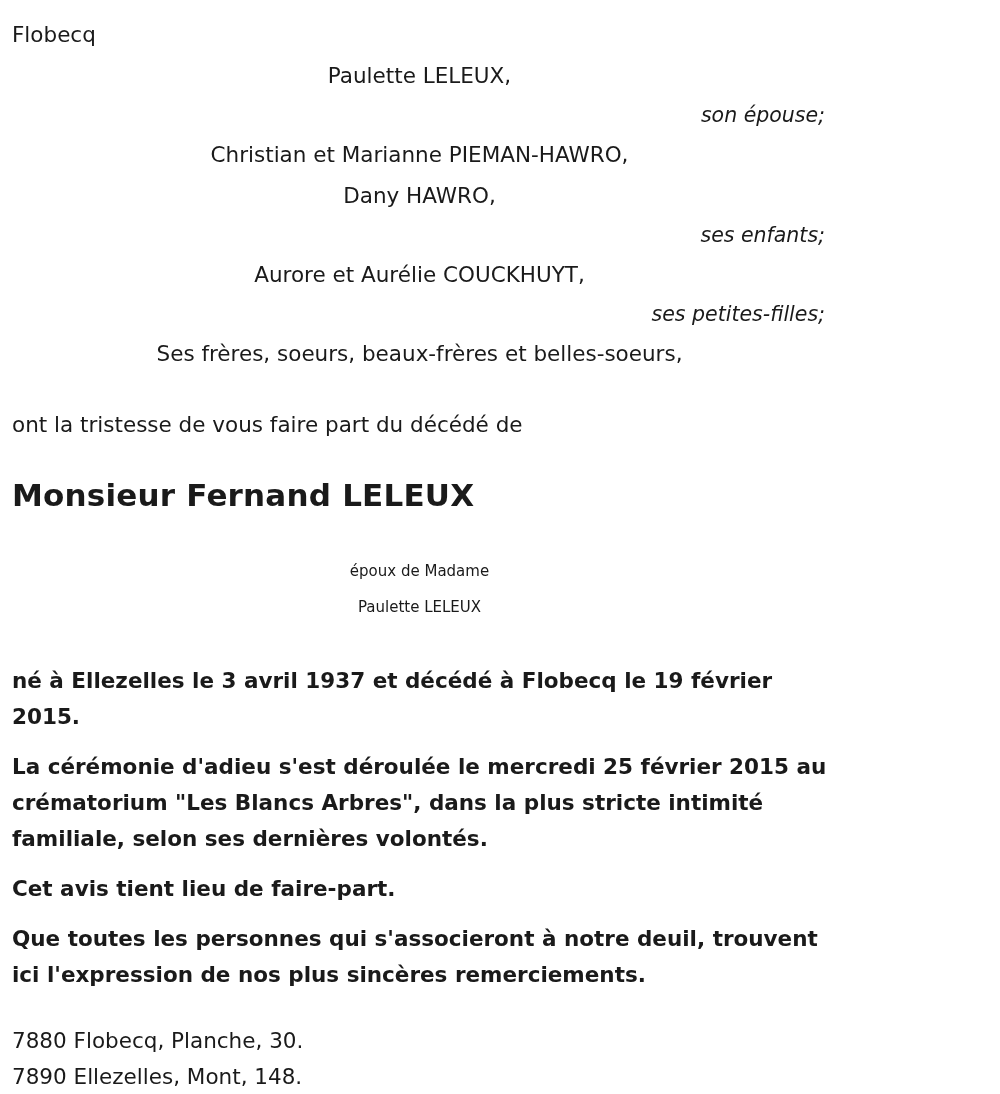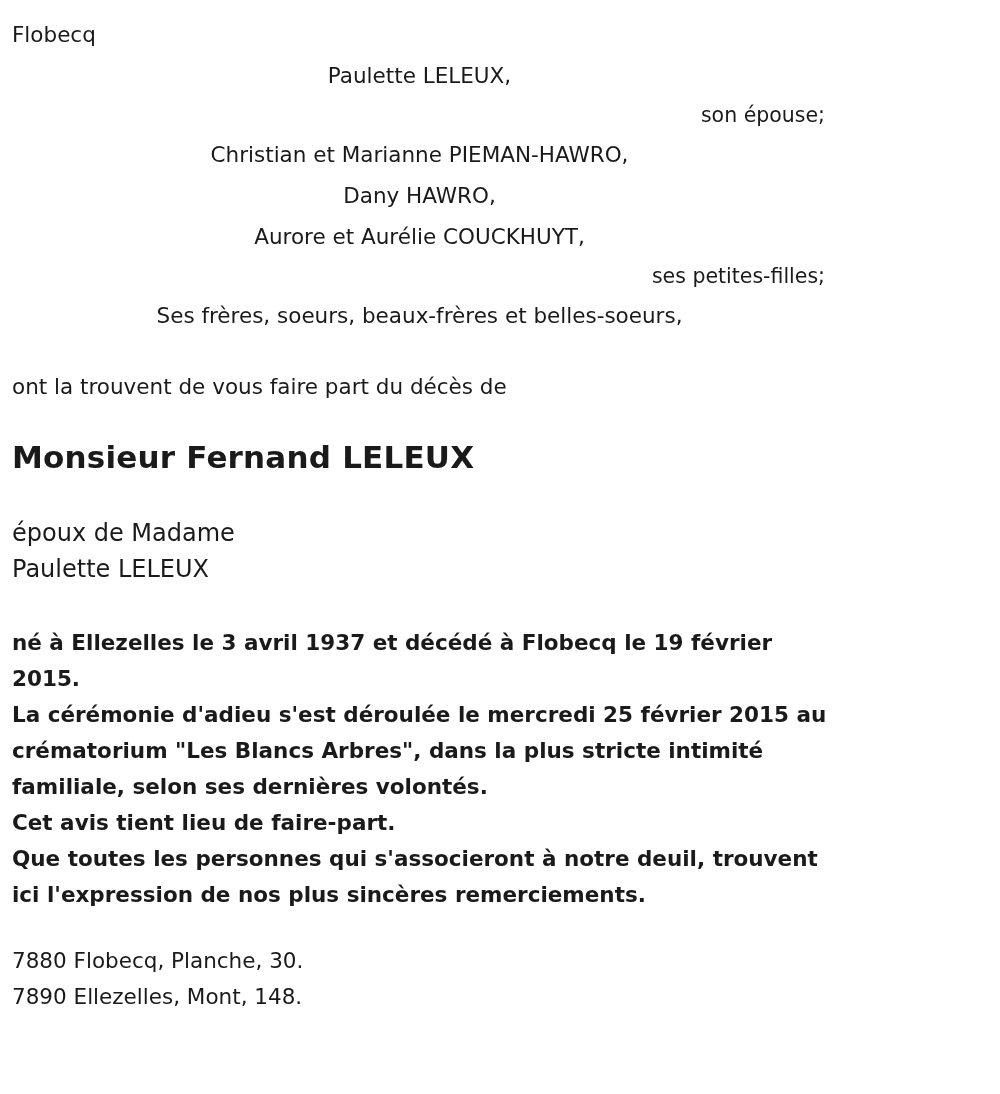--- a/index.html
+++ b/index.html
@@ -26,69 +26,72 @@
     white-space: pre-wrap;
   }
   .rel-line {
     font-size: 21.5px;
     line-height: 41px;
     text-align: center;
   }
   .role {
     display: block;
     text-align: right;
+    font-style: italic;
     font-size: 20.5px;
     line-height: 38px;
     padding-right: 2px;
   }
   .gap-lg { height: 30px; }
   .gap-xl { height: 38px; }
   .deceased-name {
     font-size: 31px;
     font-weight: bold;
     line-height: 40px;
     letter-spacing: 0.2px;
   }
   .spouse-block {
-    font-size: 24px;
+    font-size: 15px;
     line-height: 36px;
+    text-align: center;
   }
   .para {
     font-size: 21.5px;
     line-height: 36px;
     margin: 0;
     font-weight: bold;
   }
-  .para + .para { }
+  .para + .para { margin-top: 14px; }
   .addr {
     font-size: 21.5px;
     line-height: 36px;
   }
 </style>
 </head>
 <body>
 
 <div class="page">
 
   <div class="line">Flobecq</div>
 
   <div class="rel-line">Paulette LELEUX,</div>
   <div class="role">son épouse;</div>
 
   <div class="rel-line">Christian et Marianne PIEMAN-HAWRO,</div>
   <div class="rel-line">Dany HAWRO,</div>
+  <div class="role">ses enfants;</div>
 
   <div class="rel-line">Aurore et Aurélie COUCKHUYT,</div>
   <div class="role">ses petites-filles;</div>
 
   <div class="rel-line">Ses frères, soeurs, beaux-frères et belles-soeurs,</div>
 
   <div class="gap-lg"></div>
 
-  <div class="line">ont la trouvent de vous faire part du décès de</div>
+  <div class="line">ont la tristesse de vous faire part du décédé de</div>
 
   <div class="gap-lg"></div>
 
   <div class="deceased-name">Monsieur Fernand LELEUX</div>
 
   <div class="gap-xl"></div>
 
   <div class="spouse-block">époux de Madame</div>
   <div class="spouse-block">Paulette LELEUX</div>
 

